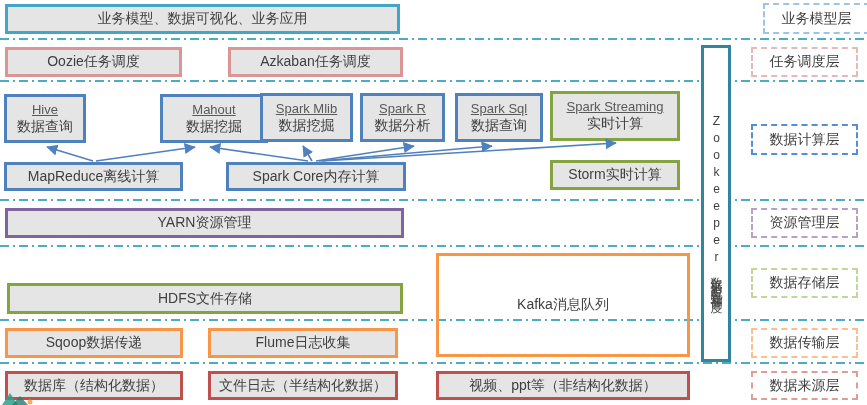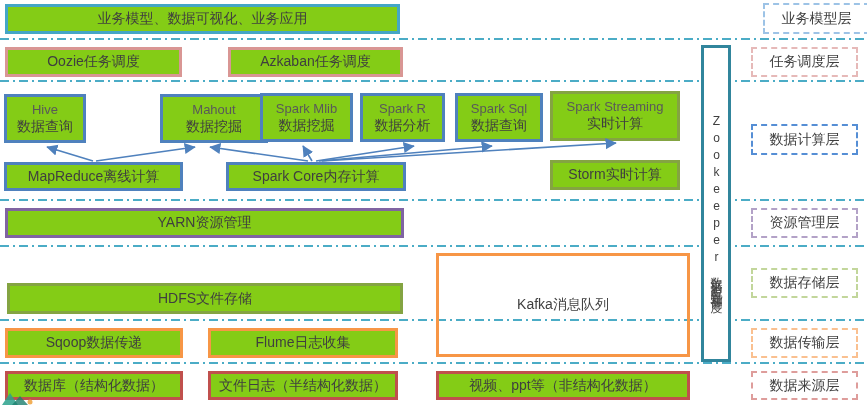--- a/index.html
+++ b/index.html
@@ -3,26 +3,26 @@
 <meta charset="utf-8">
 <style>
   html,body{margin:0;padding:0;background:#ffffff;}
   #diagram{
     position:relative;width:867px;height:405px;background:#ffffff;overflow:hidden;
     font-family:"Liberation Sans","DejaVu Sans",sans-serif;color:#3f3f3f;
   }
   .lyr{position:absolute;}
   svg{position:absolute;left:0;top:0;}
   .box{
-    position:absolute;background:#84cc16;border:3px solid #888;
+    position:absolute;background:#e5e5e5;border:3px solid #888;
     display:flex;flex-direction:column;align-items:center;justify-content:center;
     text-align:center;box-sizing:border-box;line-height:1.25;
   }
   .box .t1{font-size:14px;color:#3f3f3f;white-space:nowrap;}
-  .box .en{font-size:13px;color:#595959;white-space:nowrap;}
+  .box .en{font-size:13px;color:#595959;white-space:nowrap;text-decoration:underline;}
   .box .zh{font-size:14px;color:#3f3f3f;white-space:nowrap;}
   .b-teal   {border-color:#44a6c6;}
   .b-pink   {border-color:#d99694;}
   .b-blue   {border-color:#4f81bd;}
   .b-green  {border-color:#84a442;}
   .b-purple {border-color:#8064a2;}
   .b-orange {border-color:#f79646;}
   .b-red    {border-color:#c0504d;}
   .transparent{background:transparent;}
   .zk{

